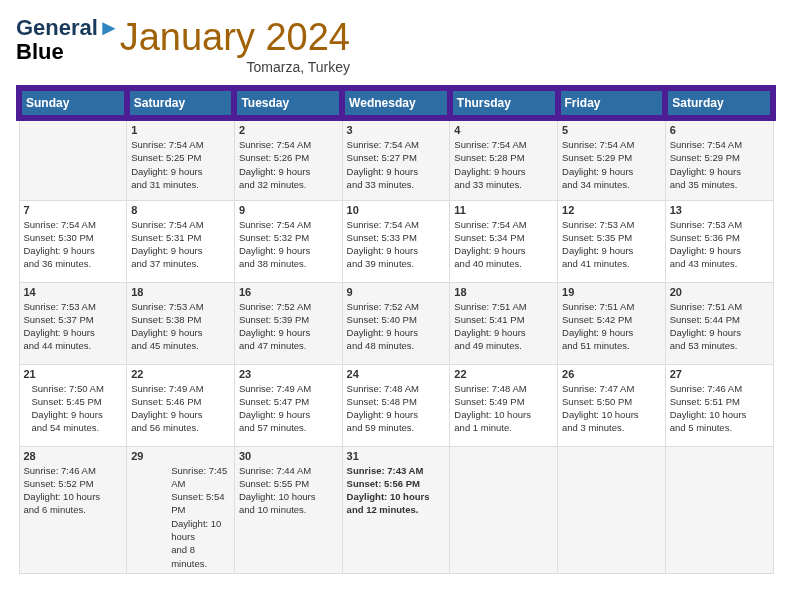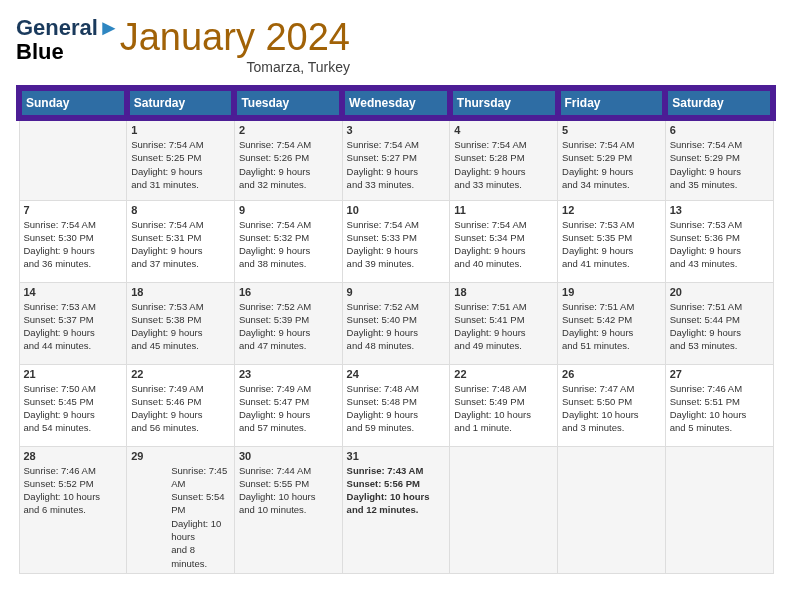--- a/index.html
+++ b/index.html
@@ -253,21 +253,21 @@
             <span class="day-num">20</span>
             <div class="cell-content" style="white-space: pre-line;">Sunrise: 7:51 AM
 Sunset: 5:44 PM
 Daylight: 9 hours
 and 53 minutes.</div>
           </td>
         </tr>
         <tr>
           <td>
             <span class="day-num">21</span>
-            <div class="cell-content" style="white-space: pre-line;">Sunrise: 7:50 AM
+            <div class="cell-content" style="white-space: pre-line; margin-left: 8px;">Sunrise: 7:50 AM
 Sunset: 5:45 PM
 Daylight: 9 hours
 and 54 minutes.</div>
           </td>
           <td>
             <span class="day-num">22</span>
             <div class="cell-content" style="white-space: pre-line;">Sunrise: 7:49 AM
 Sunset: 5:46 PM
 Daylight: 9 hours
 and 56 minutes.</div>

